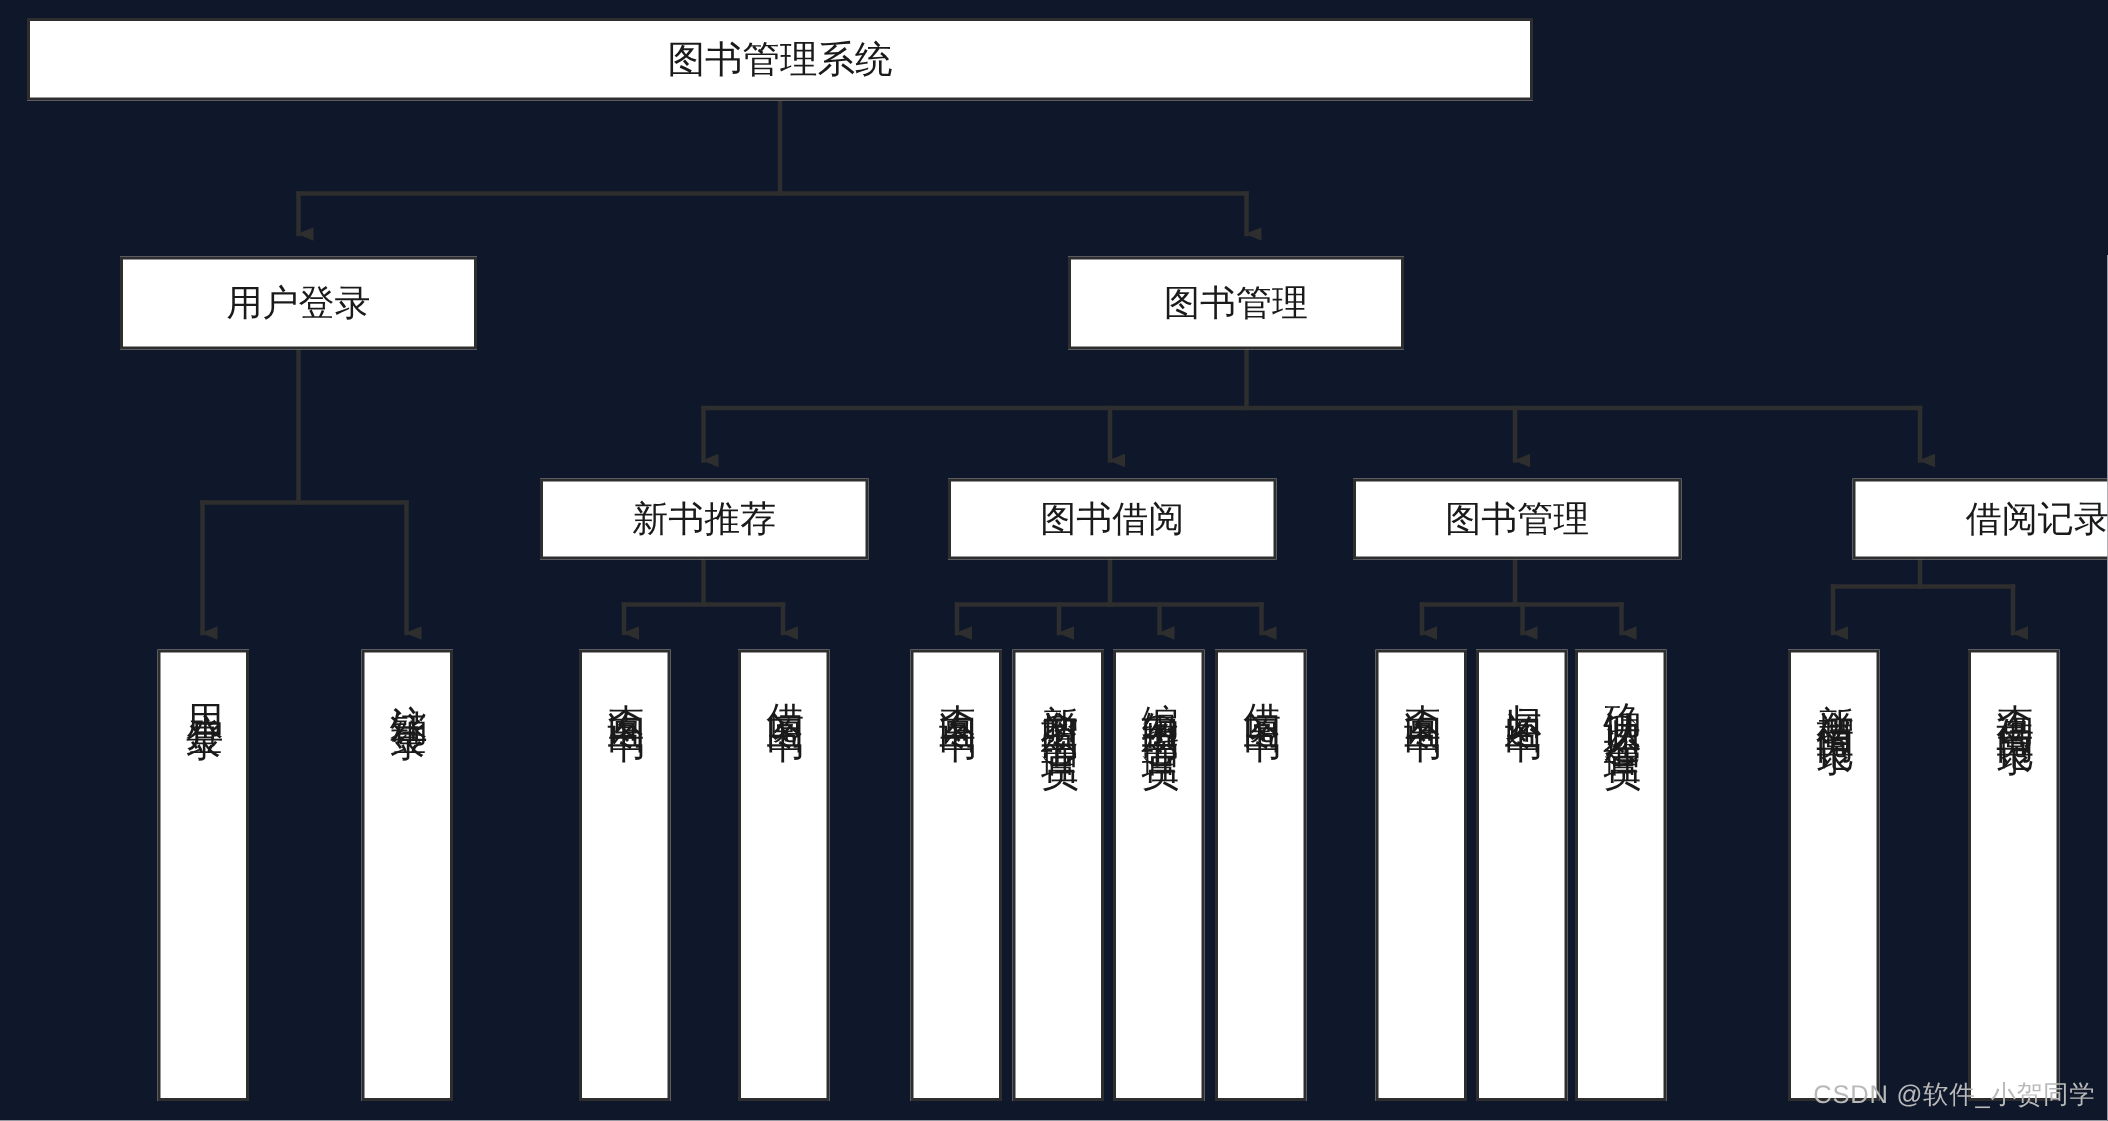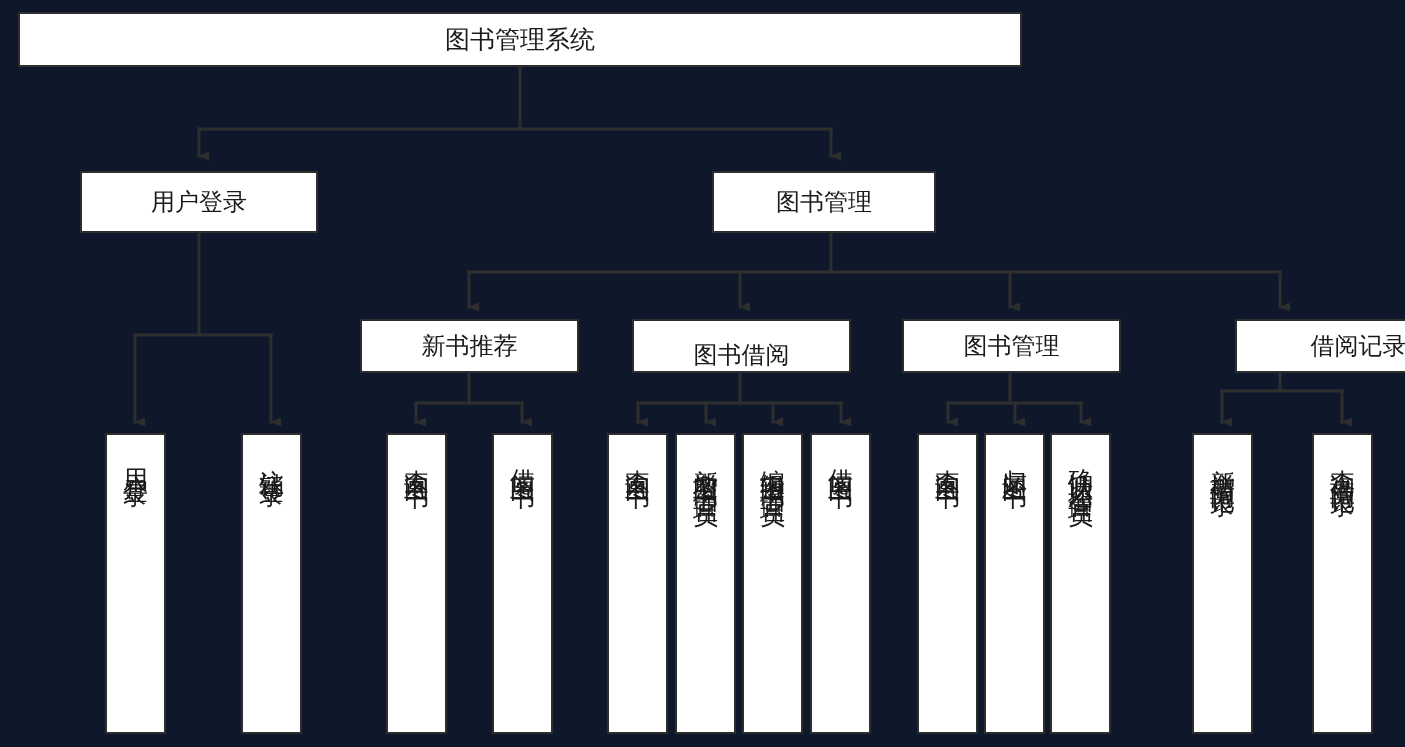--- a/index.html
+++ b/index.html
@@ -132,21 +132,21 @@
   </div>
 
   <div class="node branch-node" style="left:712px; top:171px; width:224px; height:62px;">
     <span class="node-label">图书管理</span>
   </div>
 
   <div class="node branch-node" style="left:360px; top:319px; width:219px; height:54px;justify-content:center;">
     <span class="node-label">新书推荐</span>
   </div>
 
-  <div class="node branch-node" style="left:632px; top:319px; width:219px; height:54px;align-items:flex-end;">
+  <div class="node branch-node" style="left:632px; top:319px; width:219px; height:54px;">
     <span class="node-label">图书借阅</span>
   </div>
 
   <div class="node branch-node" style="left:902px; top:319px; width:219px; height:54px;">
     <span class="node-label">图书管理</span>
   </div>
 
   <div class="node branch-node" style="left:1235px; top:319px; width:247px; height:54px;">
     <span class="node-label">借阅记录</span>
   </div>
@@ -196,14 +196,15 @@
   </div>
 
   <div class="node leaf-node" style="left:1192px; top:433px; width:61px; height:301px;">
     <span class="leaf-label">新增借阅记录</span>
   </div>
 
   <div class="node leaf-node" style="left:1312px; top:433px; width:61px; height:301px;">
     <span class="leaf-label">查询借阅记录</span>
   </div>
 
+  <div id="watermark">CSDN @软件_小贺同学</div>
 
 </div>
 
 </body></html>

